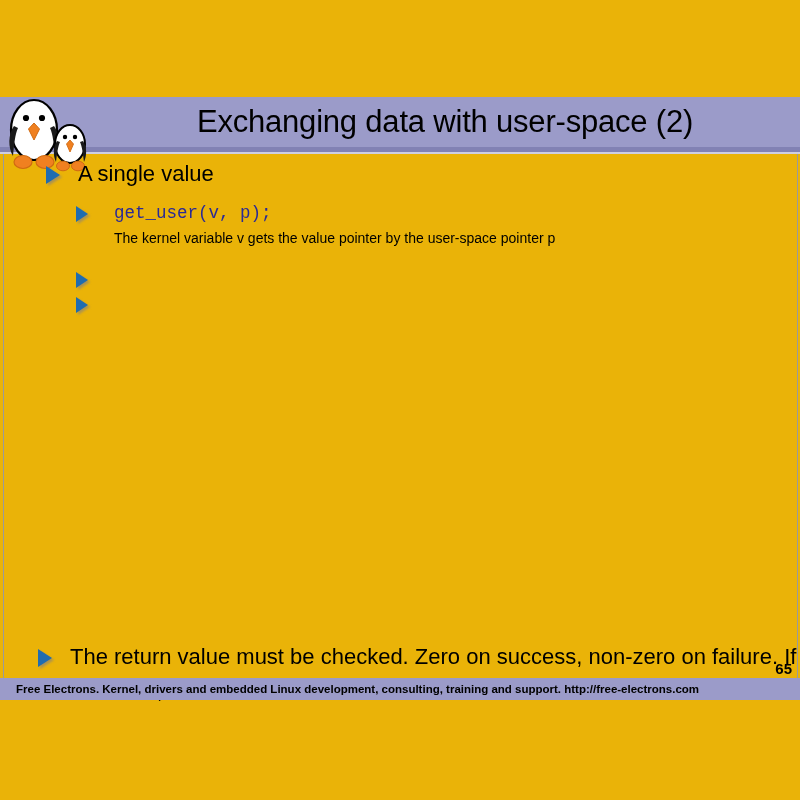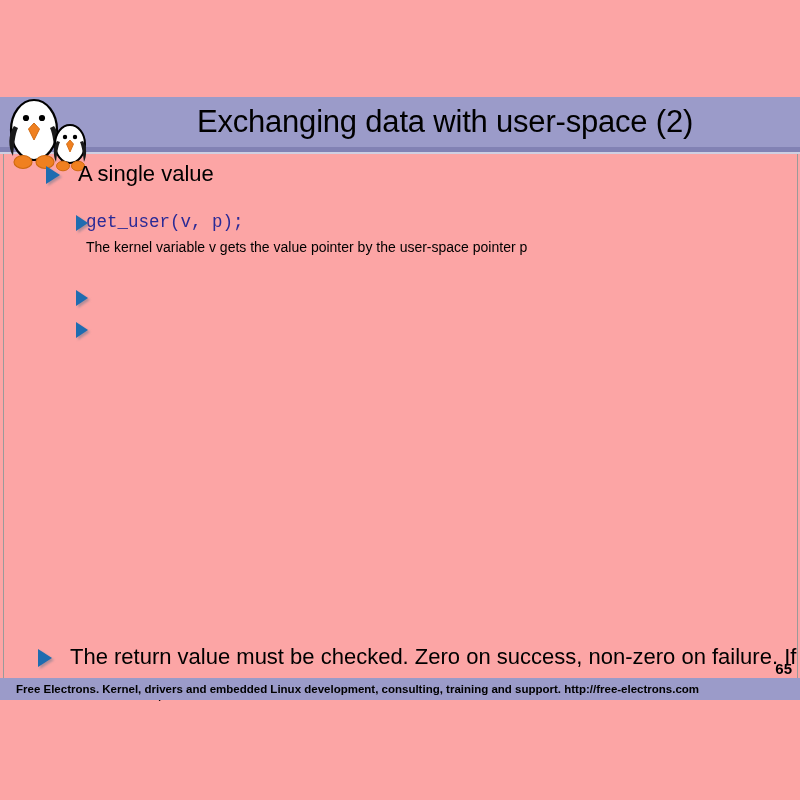--- a/index.html
+++ b/index.html
@@ -9,21 +9,21 @@
     height: 800px;
     background: #ffffff;
     font-family: "Liberation Sans", sans-serif;
     overflow: hidden;
   }
 
   #slide {
     position: relative;
     width: 800px;
     height: 800px;
-    background: #fca5a5;
+    background: #eab308;
   }
 
   
   #title-bar {
     position: absolute;
     left: 0;
     top: 97px;
     width: 800px;
     height: 50px;
     background: #9b9bc9;
@@ -96,22 +96,22 @@
   .lvl1 {
     position: relative;
     padding-left: 70px;
     margin: 0 0 4px 8px;
     font-size: 22px;
     color: #000000;
     line-height: 28px;
   }
   .lvl2 {
     position: relative;
-    padding-left: 86px;
-    margin: 9px 0 2px 0;
+    padding-left: 114px;
+    margin: 0 0 2px 0;
     font-size: 19px;
     color: #000000;
     line-height: 25px;
   }
 
   .bullet {
     position: absolute;
     width: 0;
     height: 0;
     border-style: solid;

